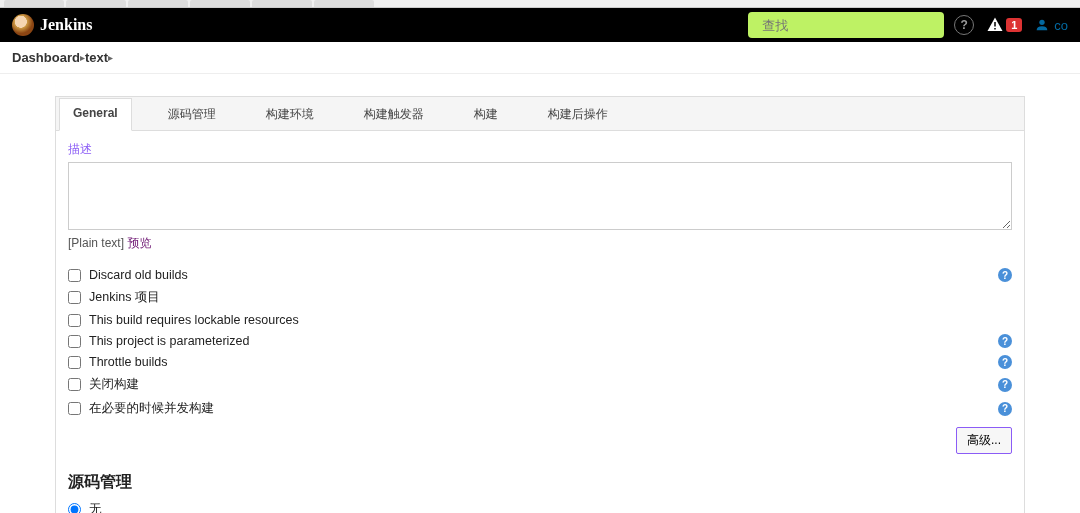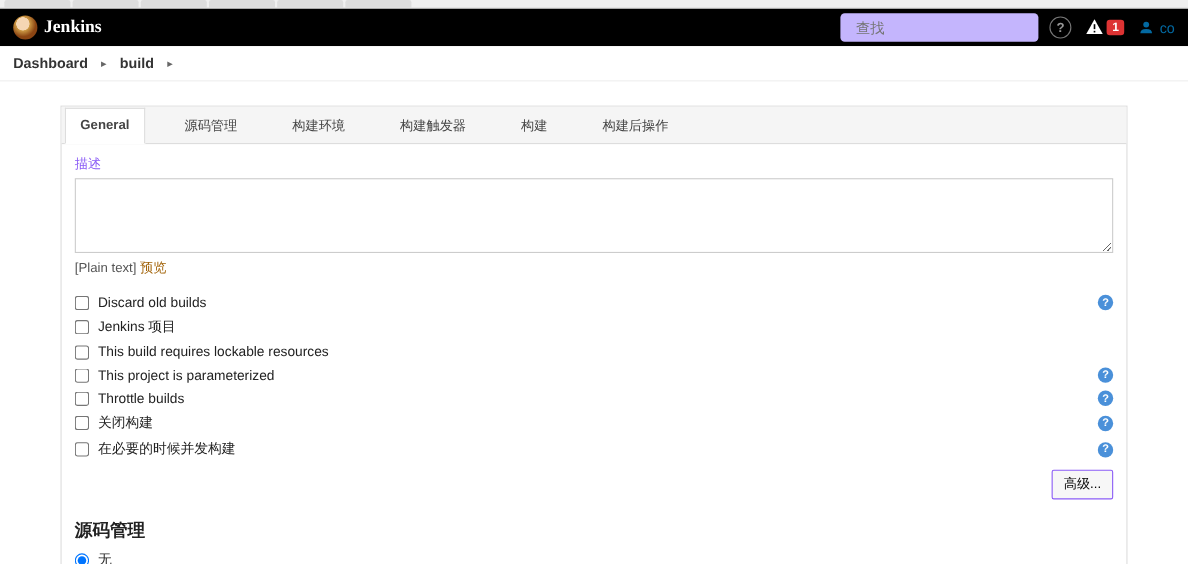--- a/index.html
+++ b/index.html
@@ -6,45 +6,45 @@
     body { font-family: Arial, sans-serif; font-size: 13px; background: #fff; color: #333; }
     
     .browser-tabs { height: 8px; background: #f0f0f0; border-bottom: 1px solid #ccc; display: flex; gap: 2px; padding: 0 4px; overflow: hidden; }
     .browser-tab-stub { width: 60px; height: 8px; background: #ddd; border-radius: 2px 2px 0 0; }
     
     .top-bar { background: #000; height: 34px; display: flex; align-items: center; padding: 0 12px; color: #fff; }
     .logo-wrap { display: flex; align-items: center; gap: 6px; }
     .logo-icon { width: 22px; height: 22px; background: radial-gradient(circle at 40% 35%, #f5d6b3 30%, #c94 32%, #8b4513 60%); border-radius: 50%; position: relative; }
     .logo-text { font-family: Georgia, "Times New Roman", serif; font-weight: bold; font-size: 16px; color: #fff; }
     .top-spacer { flex: 1; }
-    .search-wrap { display: flex; align-items: center; background: #c4b5fd; border-radius: 4px; width: 180px; height: 26px; padding: 10px 8px; margin-right: 10px; }
+    .search-wrap { display: flex; align-items: center; background: #bef264; border-radius: 4px; width: 196px; height: 26px; padding: 10px 8px; margin-right: 10px; }
     .search-icon { width: 14px; height: 14px; color: #555; margin-right: 6px; }
     .search-input { border: none; outline: none; font-size: 13px; flex: 1; background: transparent; }
     .help-circle { width: 20px; height: 20px; border: 1.5px solid #777; border-radius: 50%; display: flex; align-items: center; justify-content: center; color: #999; font-size: 12px; font-weight: bold; margin-right: 12px; cursor: pointer; }
     .alert-icon { width: 18px; height: 18px; color: #fff; margin-right: 2px; }
     .alert-badge { background: #d33; color: #fff; font-size: 11px; font-weight: bold; padding: 1px 5px; border-radius: 3px; margin-right: 12px; }
     .user-wrap { display: flex; align-items: center; gap: 4px; color: #0369a1; font-size: 13px; cursor: pointer; }
     .user-icon { width: 16px; height: 16px; }
     
-    .breadcrumb-bar { background: #fff; padding: 8px 12px; display: flex; align-items: center; gap: 12px; border-bottom: 1px solid #eee; }
+    .breadcrumb-bar { background: #fff; padding: 8px 12px; display: flex; align-items: center; gap: 0; border-bottom: 1px solid #eee; }
     .breadcrumb-item { font-weight: bold; color: #333; font-size: 13px; cursor: pointer; }
     .breadcrumb-chevron { color: #666; font-size: 10px; }
     
     .main-content { padding: 0 55px; margin-top: 22px; }
     .config-panel { border: 1px solid #ddd; background: #fff; }
     
     .tab-bar { background: #f5f5f5; border-bottom: 1px solid #ddd; display: flex; padding-left: 3px; gap: 22px; }
     .tab { padding: 7px 13px; font-size: 12px; cursor: pointer; color: #444; border: 1px solid transparent; position: relative; top: 1px; }
     .tab.active { background: #fff; border: 1px solid #ddd; border-bottom-color: #fff; font-weight: bold; }
     
     .panel-inner { padding: 10px 12px 18px; }
     .field-label { font-size: 12px; color: #8b5cf6; margin-bottom: 4px; }
     .desc-textarea { width: 100%; height: 68px; border: 1px solid #ccc; resize: both; padding: 4px; font-family: inherit; font-size: 13px; }
     .format-line { font-size: 12px; margin-top: 2px; color: #555; }
-    .format-line a { color: #a16207; text-decoration: none; }
+    .format-line a { color: #701a75; text-decoration: none; }
     
     .check-row { display: flex; align-items: center; padding: 2px 0; margin-top: 3px; position: relative; }
     .check-row input[type=checkbox], .check-row input[type=radio] { margin-right: 8px; flex-shrink: 0; }
     .check-row label { font-size: 12.5px; color: #222; flex: 1; cursor: pointer; }
     .help-q { width: 14px; height: 14px; border-radius: 50%; background: #4a90d9; color: #fff; font-size: 10px; font-weight: bold; display: flex; align-items: center; justify-content: center; cursor: pointer; flex-shrink: 0; }
     
     .adv-btn-row { display: flex; justify-content: flex-end; margin-top: 8px; }
     .adv-btn { padding: 4px 10px; font-size: 12px; border: 1px solid #8b5cf6; background: #f7f7f7; cursor: pointer; border-radius: 2px; }
     
     .section-title { font-size: 16px; font-weight: bold; color: #222; margin-top: 18px; margin-bottom: 6px; }
@@ -88,21 +88,21 @@
         <circle cx="12" cy="8" r="4"></circle>
         <path d="M4 20 Q4 14 12 14 Q20 14 20 20 Z"></path>
       </svg>
     <span>co</span>
   </div>
 </div>
 
 <div class="breadcrumb-bar">
   <span class="breadcrumb-item">Dashboard</span>
   <span class="breadcrumb-chevron">▸</span>
-  <span class="breadcrumb-item">build</span>
+  <span class="breadcrumb-item">text</span>
   <span class="breadcrumb-chevron">▸</span>
 </div>
 
 <div class="main-content">
   <div class="config-panel">
 
     <div class="tab-bar">
       <div class="tab active">General</div>
       <div class="tab">源码管理</div>
       <div class="tab">构建环境</div>

